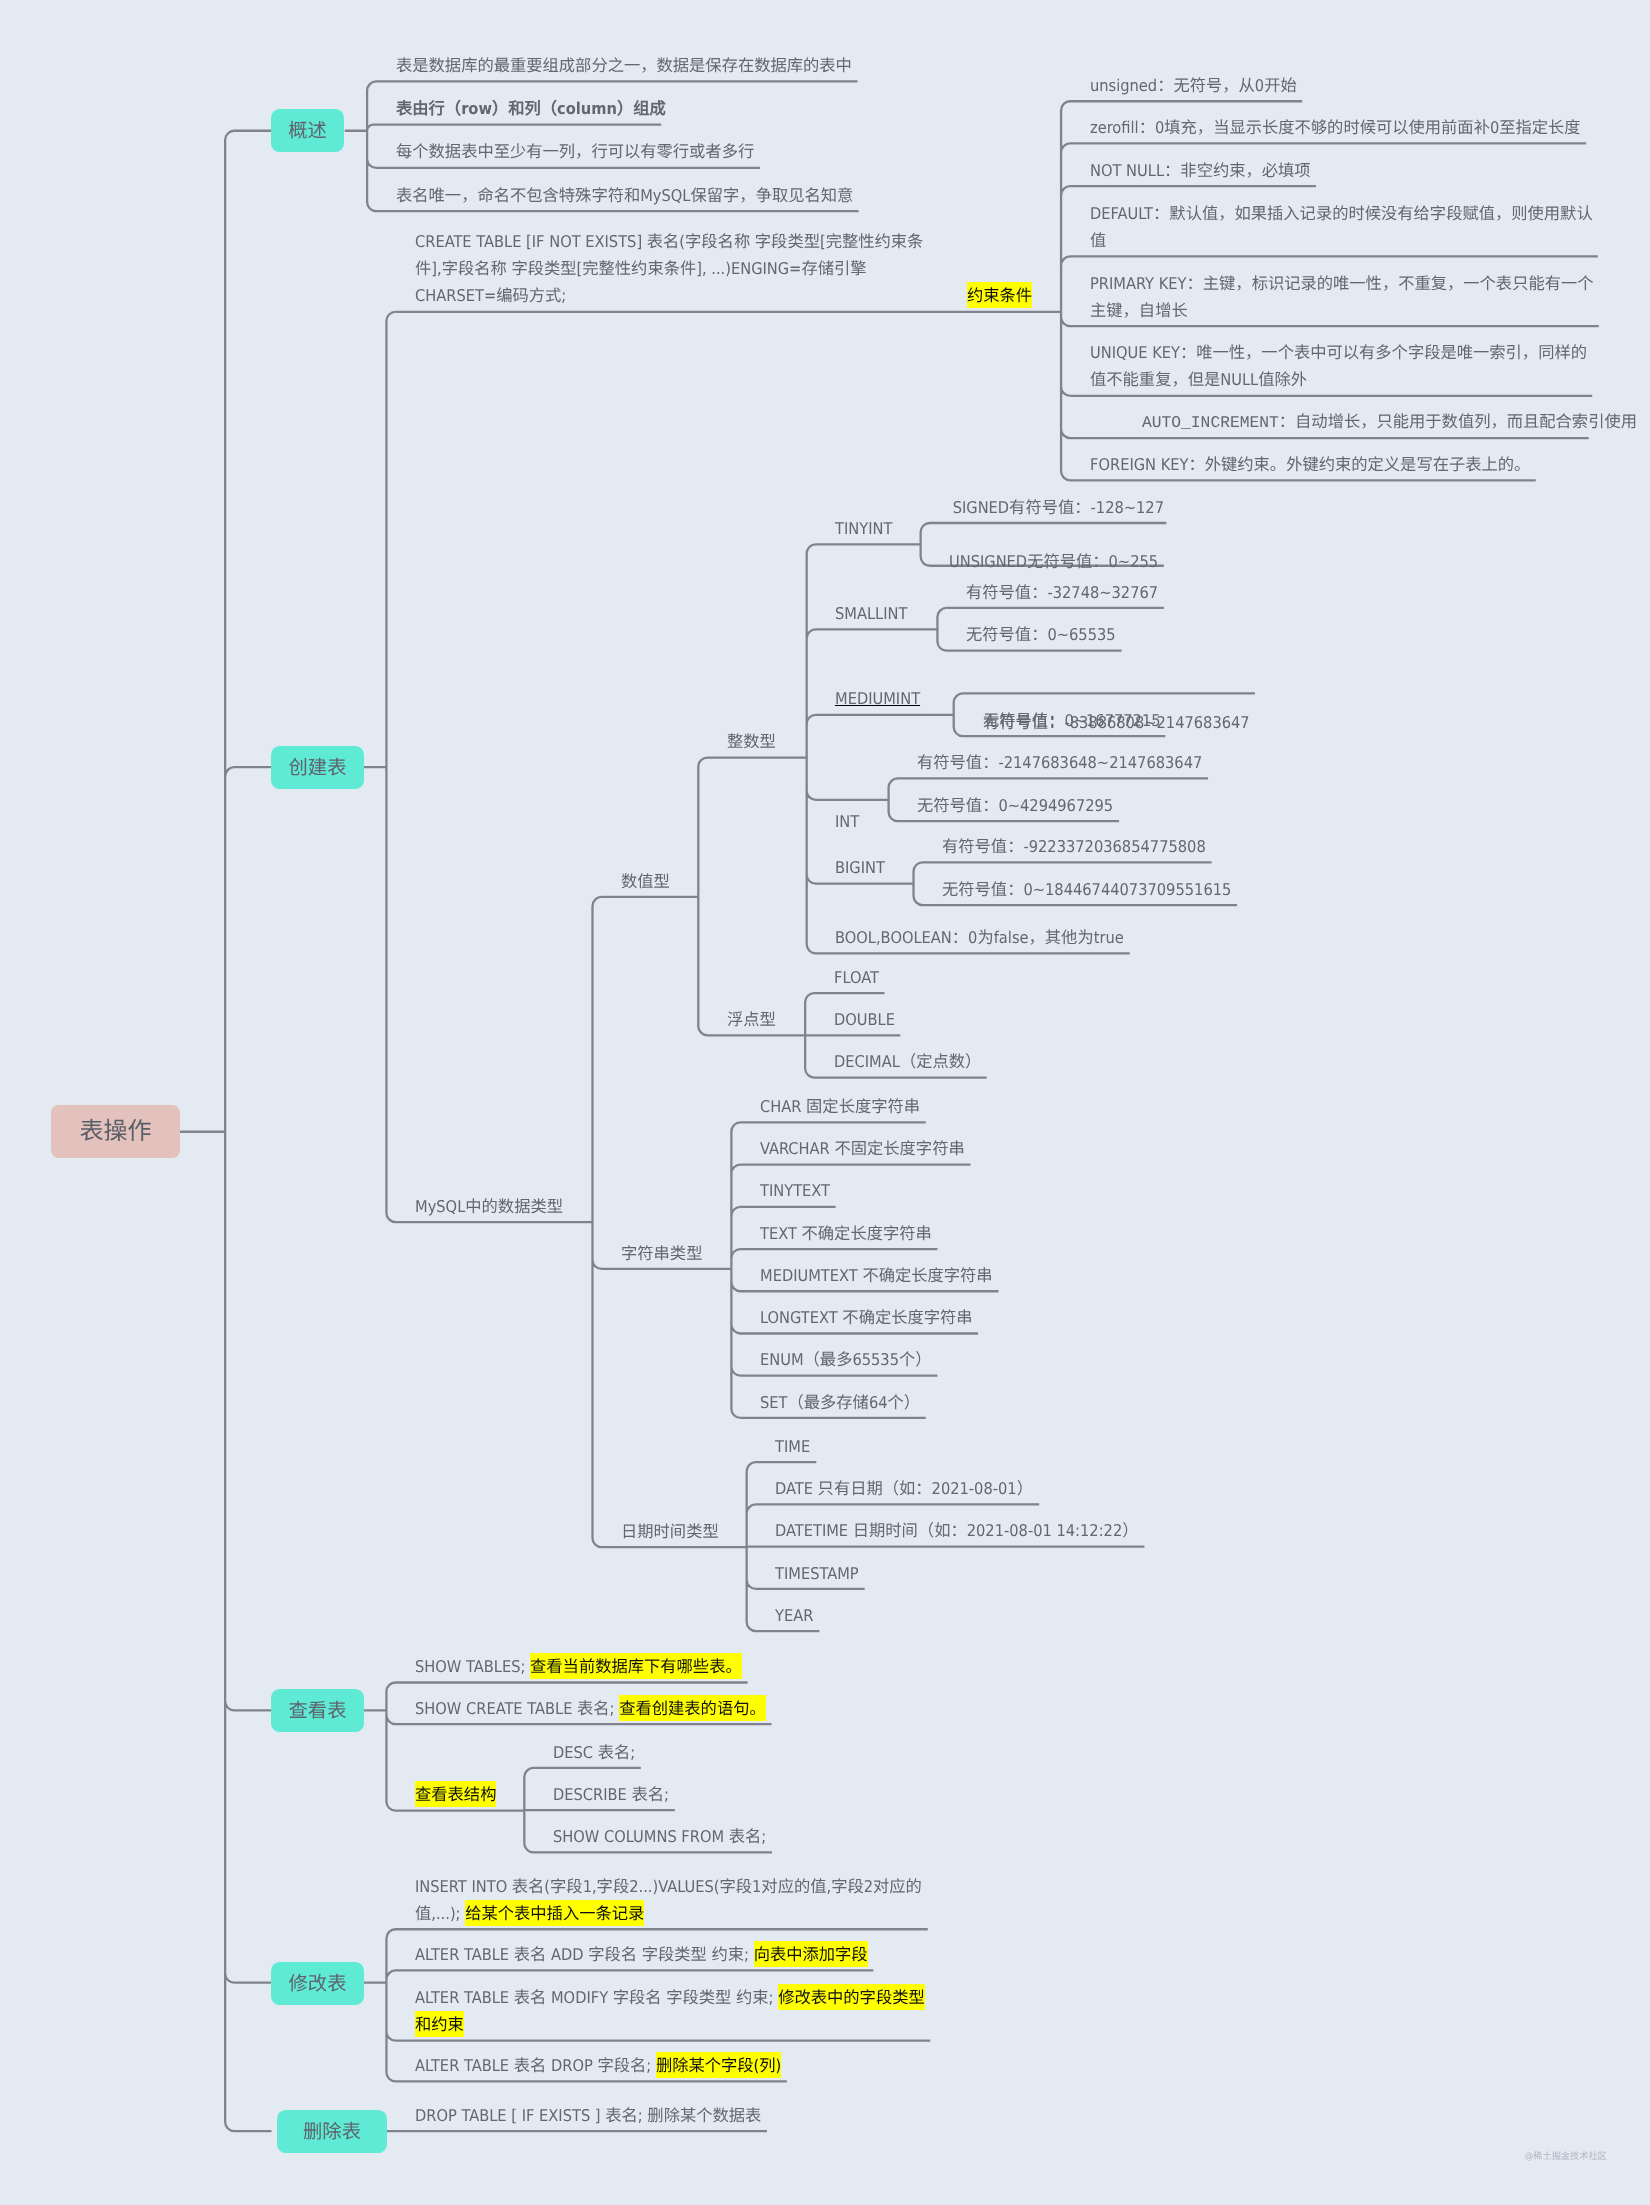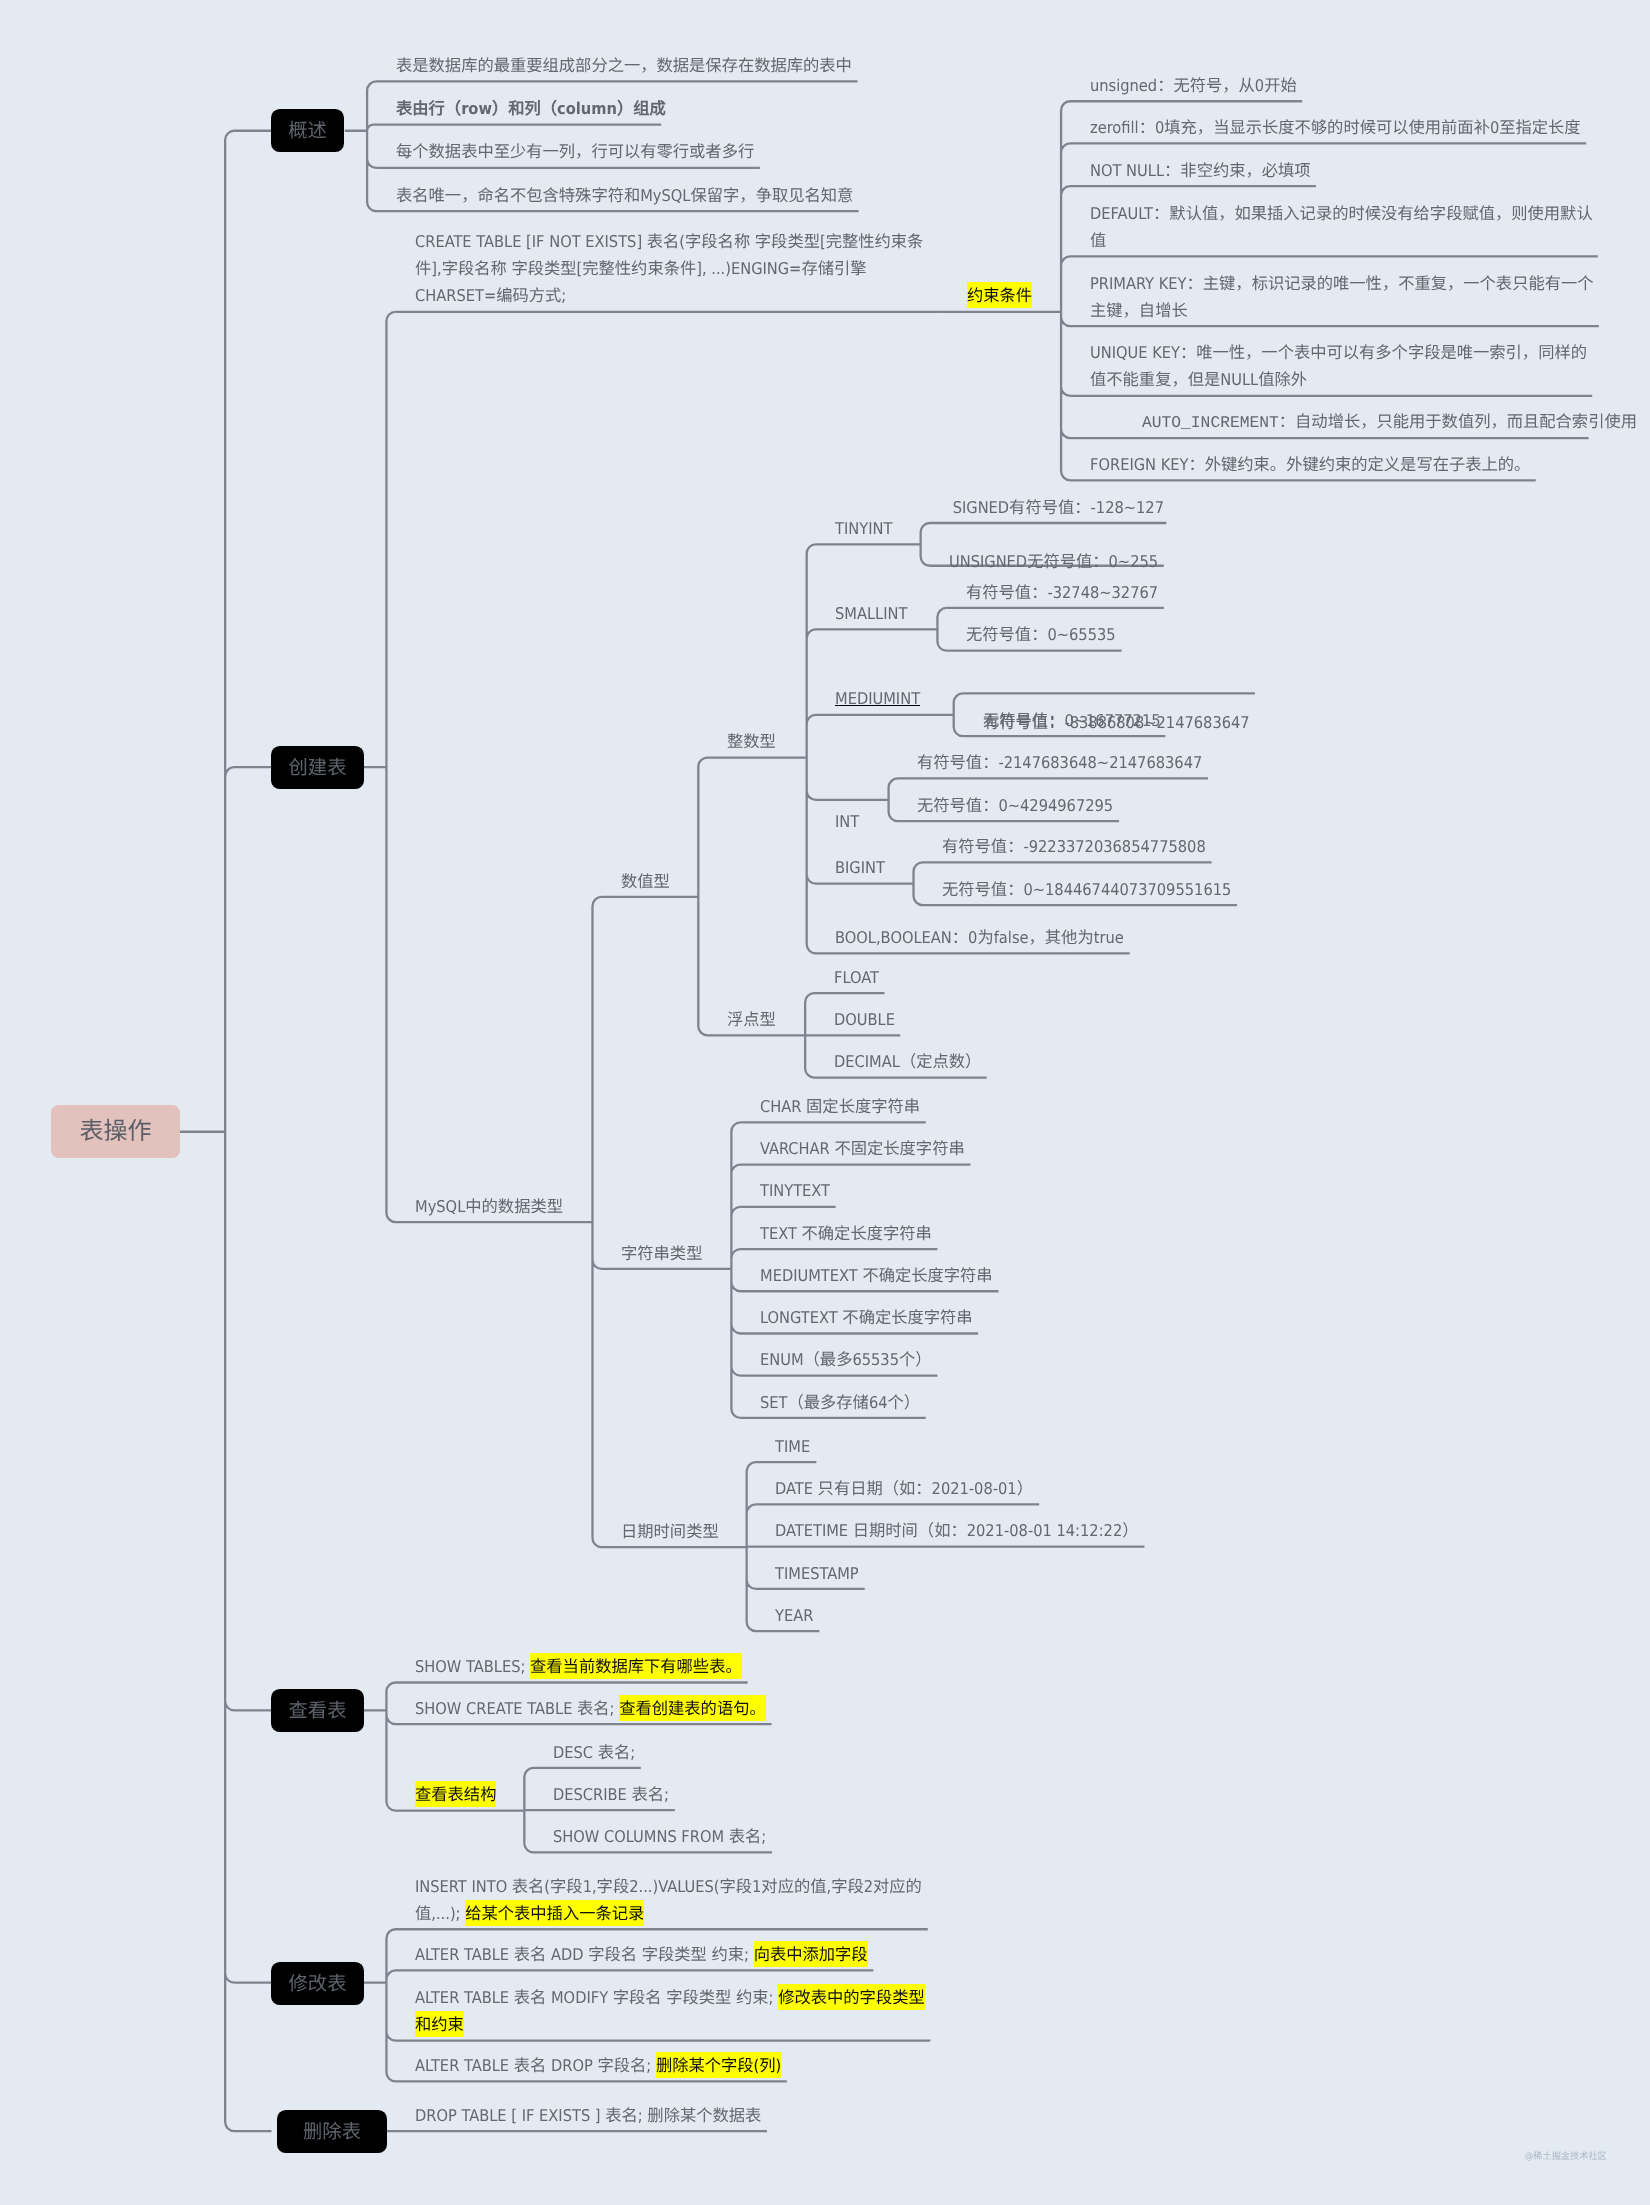--- a/index.html
+++ b/index.html
@@ -10,21 +10,21 @@
     font-family:"DejaVu Sans", sans-serif;
     font-stretch:condensed;
     overflow:hidden;position:relative;-webkit-font-smoothing:antialiased;text-rendering:geometricPrecision;
   }
   #map{position:absolute;left:0;top:0;width:1651px;height:2205px;opacity:0.9999;}
   svg#links{position:absolute;left:0;top:0;width:1651px;height:2205px;pointer-events:none;}
   .node{position:absolute;box-sizing:border-box;-webkit-font-smoothing:antialiased;}
   .node .txt{color:#63676f;white-space:pre-wrap;-webkit-font-smoothing:antialiased;opacity:0.9999;}
   .n-root{background:#e3c1bc;border-radius:7.6px;display:flex;align-items:center;justify-content:center;}
   .n-root .txt{font-size:24px;line-height:27px;color:#5a5e67;white-space:nowrap;}
-  .n-box{background:#000000;border-radius:8.7px;display:flex;align-items:center;justify-content:center;}
+  .n-box{background:#5eead4;border-radius:8.7px;display:flex;align-items:center;justify-content:center;}
   .n-box .txt{font-size:19.3px;line-height:27px;color:#5f636c;white-space:nowrap;}
   .n-plain{display:flex;align-items:flex-start;}
   .n-plain .txt{font-size:16.3px;line-height:27px;white-space:nowrap;}
   .hl{background:#ffff00;color:#111111;padding:3.6px 0 3.1px;box-decoration-break:clone;-webkit-box-decoration-break:clone;}
   .watermark{position:absolute;color:#aeb6c3;font-size:9.2px;left:1525px;top:2148px;
     font-family:"DejaVu Sans", sans-serif;font-stretch:condensed;}
 </style>
 </head>
 <body>
 

